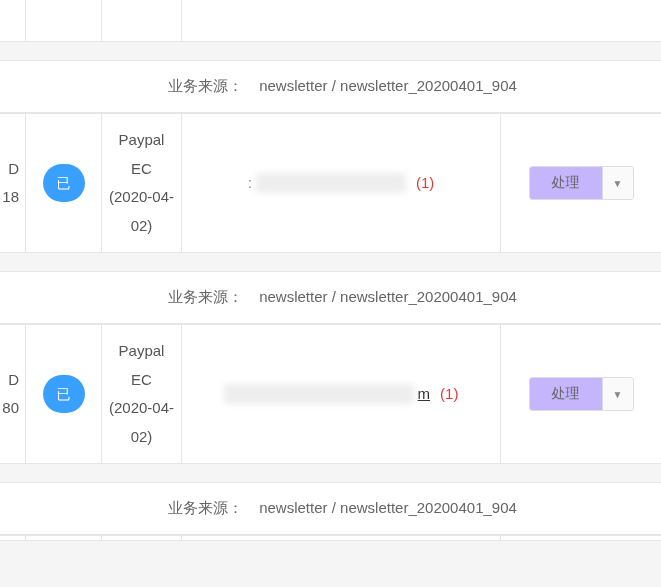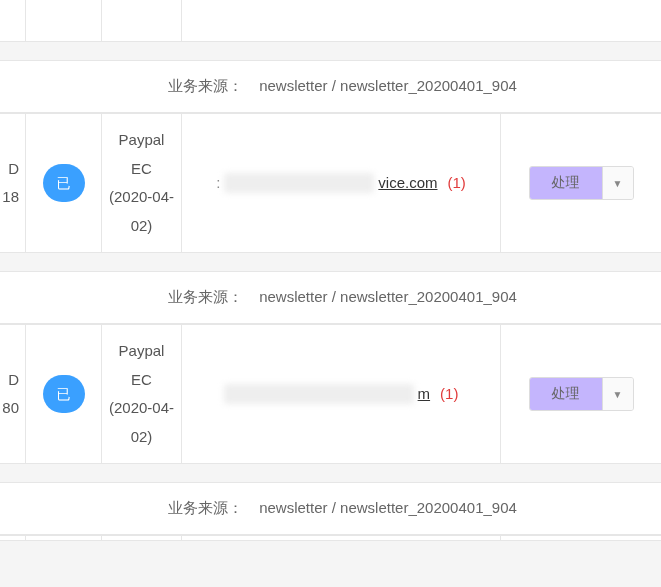--- a/index.html
+++ b/index.html
@@ -133,21 +133,20 @@
   <div class="cell cell-b">
     <span class="pill">已</span>
   </div>
   <div class="cell cell-c">
     <div>Paypal EC</div>
     <div>(2020-04-02)</div>
   </div>
   <div class="cell cell-d">
     <span style="color:#888;">:</span>
     <span class="blur-strip" style="width:150px"></span>
-    <span class="email-part">vice.com</span>
     <span class="count">(1)</span>
   </div>
   <div class="cell cell-e">
     <div class="btn-group">
       <button class="btn-main">处理</button>
       <button class="btn-caret">
         <span>▼</span>
       </button>
     </div>
   </div>

